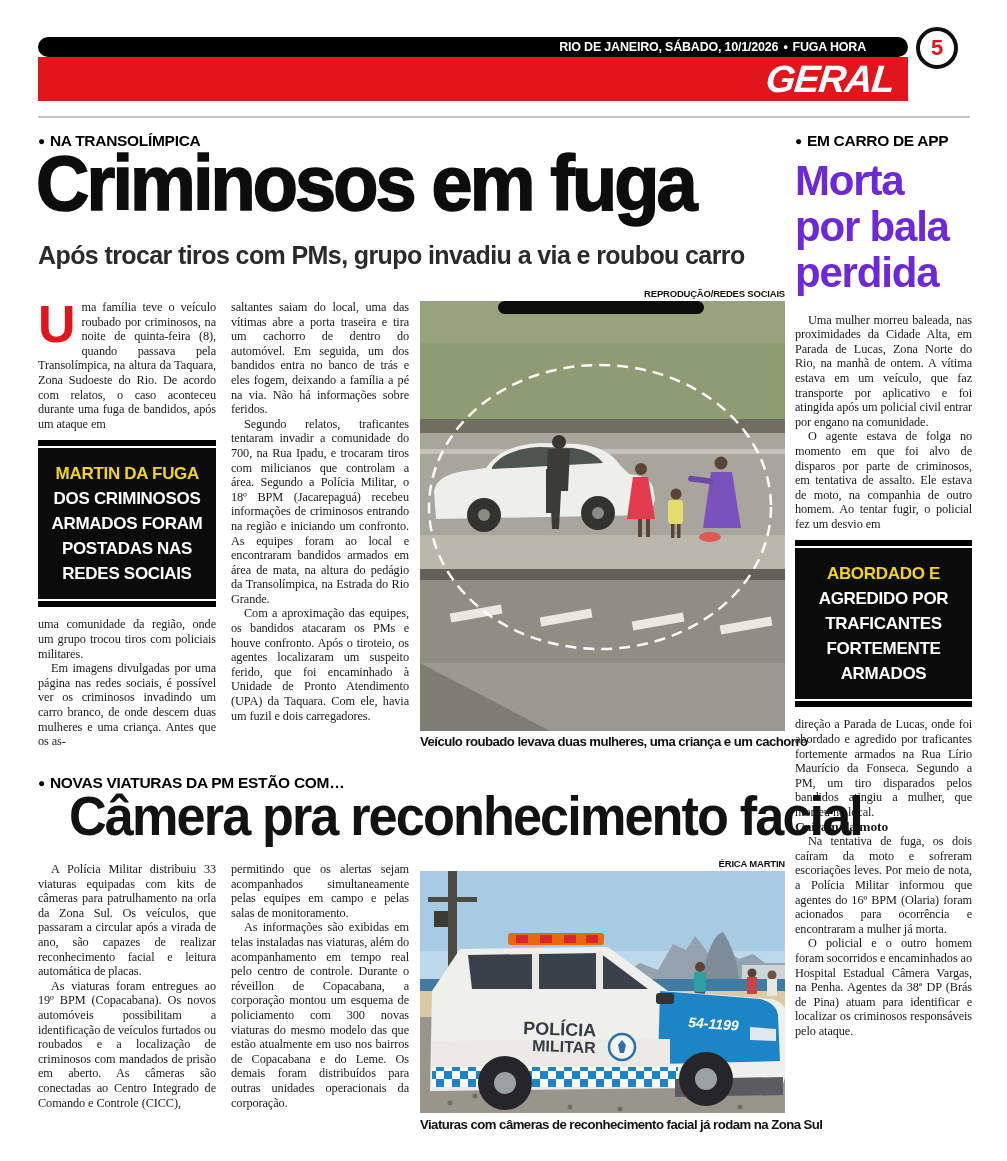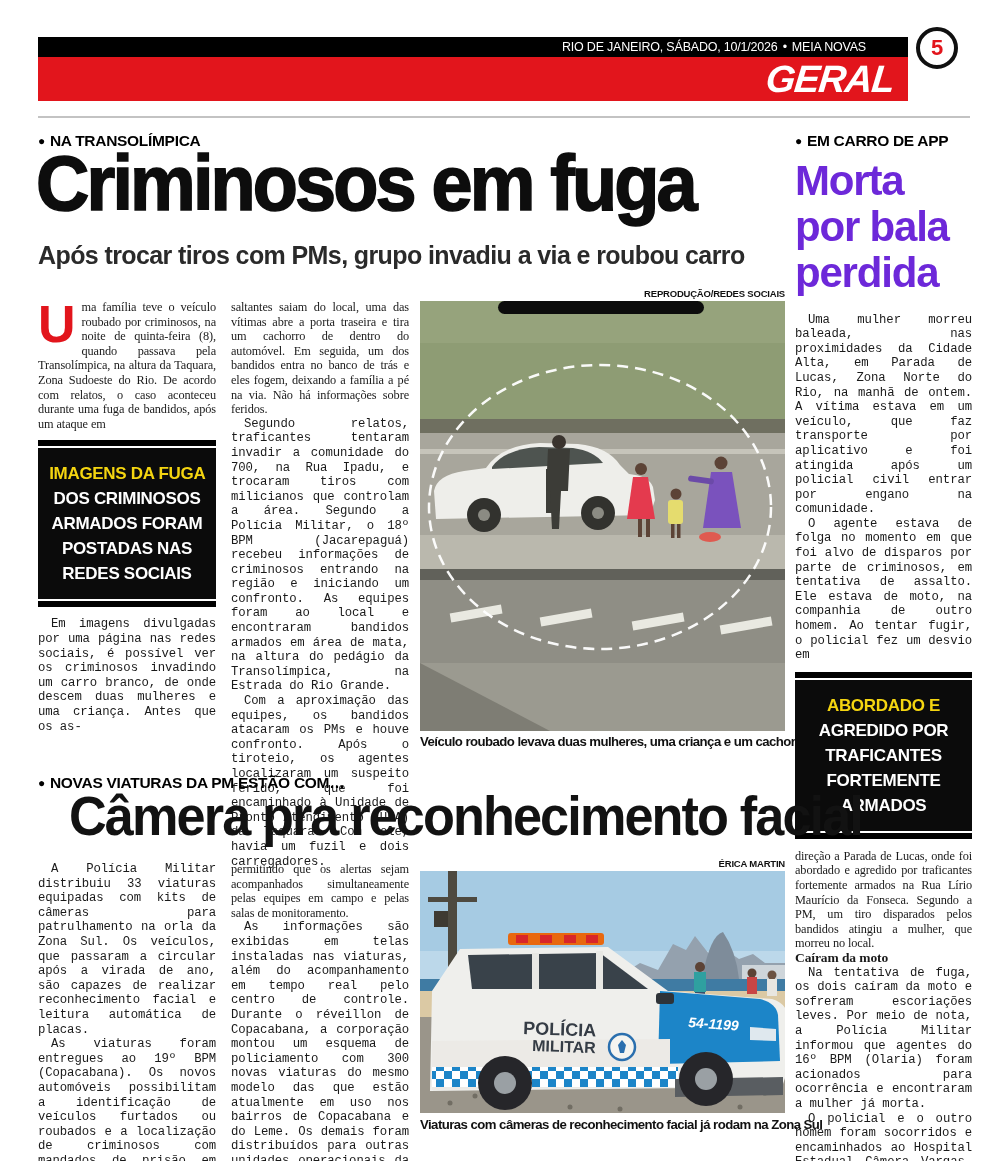--- a/index.html
+++ b/index.html
@@ -6,21 +6,21 @@
   html,body { background:#ffffff; }
   .page {
     position:relative; width:1007px; height:1161px; background:#fff;
     font-family:"Liberation Serif", serif; color:#1a1a1a; overflow:hidden;
   }
   
   .masthead-bar {
     position:absolute; left:38px; top:37px; width:870px; height:20px;
     background:#000; color:#fff; display:flex; align-items:center; justify-content:flex-end;
     padding-right:42px; font-family:"Liberation Sans", sans-serif;
-    font-size:12.5px; font-weight:normal; letter-spacing:-0.2px; white-space:nowrap;
+    font-size:12.5px; font-weight:bold; letter-spacing:-0.2px; white-space:nowrap;border-radius:10px;
   }
   .masthead-bar .sep { margin:0 5px; }
   .page-badge {
     position:absolute; left:916px; top:27px; width:42px; height:42px; border-radius:50%;
     background:#fff; border:4px solid #101010; display:flex; align-items:center; justify-content:center;
     font-family:"Liberation Sans", sans-serif; font-weight:bold; font-size:22px; color:#e2151c;
   }
   .section-bar {
     position:absolute; left:38px; top:57px; width:870px; height:44px; background:#e2151c;
     display:flex; align-items:center; justify-content:flex-end; padding-right:14px;
@@ -32,21 +32,21 @@
   .header-rule { position:absolute; left:38px; top:116px; width:932px; height:2px; background:#c3c3c3; }
 
   
   .kicker {
     font-family:"Liberation Sans", sans-serif; font-weight:bold; color:#000000;
     font-size:15.5px; letter-spacing:-0.3px; white-space:nowrap;
   }
   .kicker .bullet { font-size:12px; margin-right:5px; vertical-align:1px; }
   .body-text { font-size:12.3px; line-height:14.6px; text-align:justify; letter-spacing:-0.1px; }
   .body-text p { margin:0; }
-  .body-text p.indent { text-indent:13px;font-family:Liberation Mono, monospace; }
+  .body-text p.indent { text-indent:13px; }
   .dropcap {
     float:left; font-family:"Liberation Sans", sans-serif; font-weight:bold;
     font-size:52px; line-height:42px; color:#e2151c; margin:3px 6px 0 0;
   }
   .pullquote {
     border-top:6px solid #000; border-bottom:6px solid #000; padding:2px 0; margin:9px 0 10px 0;
   }
   .pullquote .inner {
     background:#0b0b0b; color:#fff; text-align:center; padding:13px 6px;
     font-family:"Liberation Sans", sans-serif; font-weight:bold; font-size:17px;
@@ -100,21 +100,21 @@
   .s3-col2 { position:absolute; left:231px; top:862px; width:178px; }
 </style>
 </head>
 <body>
 
 <div class="page">
 
   <div class="masthead-bar">
     <span>RIO DE JANEIRO, SÁBADO, 10/1/2026</span>
     <span class="sep">•</span>
-    <span>MEIA NOVAS</span>
+    <span>FUGA HORA</span>
   </div>
   <div class="page-badge">
     <span>5</span>
   </div>
   <div class="section-bar">
     <span class="section-title">GERAL</span>
   </div>
   <div class="header-rule"></div>
 
   <div class="kicker s1-kicker">
@@ -122,24 +122,25 @@
   </div>
   <h1 class="s1-headline">
     <span class="squeeze">Criminosos em fuga</span>
   </h1>
   <div class="s1-sub">Após trocar tiros com PMs, grupo invadiu a via e roubou carro</div>
 
   <div class="s1-col1 body-text">
     <p><span class="dropcap">U</span><span>ma família teve o veículo roubado por criminosos, na noite de quinta-feira (8), quando passava pela Transolímpica, na altura da Taquara, Zona Sudoeste do Rio. De acordo com relatos, o caso aconteceu durante uma fuga de bandidos, após um ataque em</span></p>
     <div class="pullquote">
       <div class="inner">
-        <span class="hl">IMAGENS DA FUGA</span>
+        <span class="hl">MARTIN DA FUGA</span>
         <span>DOS CRIMINOSOS ARMADOS FORAM POSTADAS NAS REDES SOCIAIS</span>
       </div>
     </div>
+    <p>uma comunidade da região, onde um grupo trocou tiros com policiais militares.</p>
     <p class="indent">Em imagens divulgadas por uma página nas redes sociais, é possível ver os criminosos invadindo um carro branco, de onde descem duas mulheres e uma criança. Antes que os as-</p>
   </div>
 
   <div class="s1-col2 body-text">
     <p>saltantes saiam do local, uma das vítimas abre a porta traseira e tira um cachorro de dentro do automóvel. Em seguida, um dos bandidos entra no banco de trás e eles fogem, deixando a família a pé na via. Não há informações sobre feridos.</p>
     <p class="indent">Segundo relatos, traficantes tentaram invadir a comunidade do 700, na Rua Ipadu, e trocaram tiros com milicianos que controlam a área. Segundo a Polícia Militar, o 18º BPM (Jacarepaguá) recebeu informações de criminosos entrando na região e iniciando um confronto. As equipes foram ao local e encontraram bandidos armados em área de mata, na altura do pedágio da Transolímpica, na Estrada do Rio Grande.</p>
     <p class="indent">Com a aproximação das equipes, os bandidos atacaram os PMs e houve confronto. Após o tiroteio, os agentes localizaram um suspeito ferido, que foi encaminhado à Unidade de Pronto Atendimento (UPA) da Taquara. Com ele, havia um fuzil e dois carregadores.</p>
   </div>
 
   <div class="photo-credit" style="left:420px; top:288px;">REPRODUÇÃO/REDES SOCIAIS</div>

